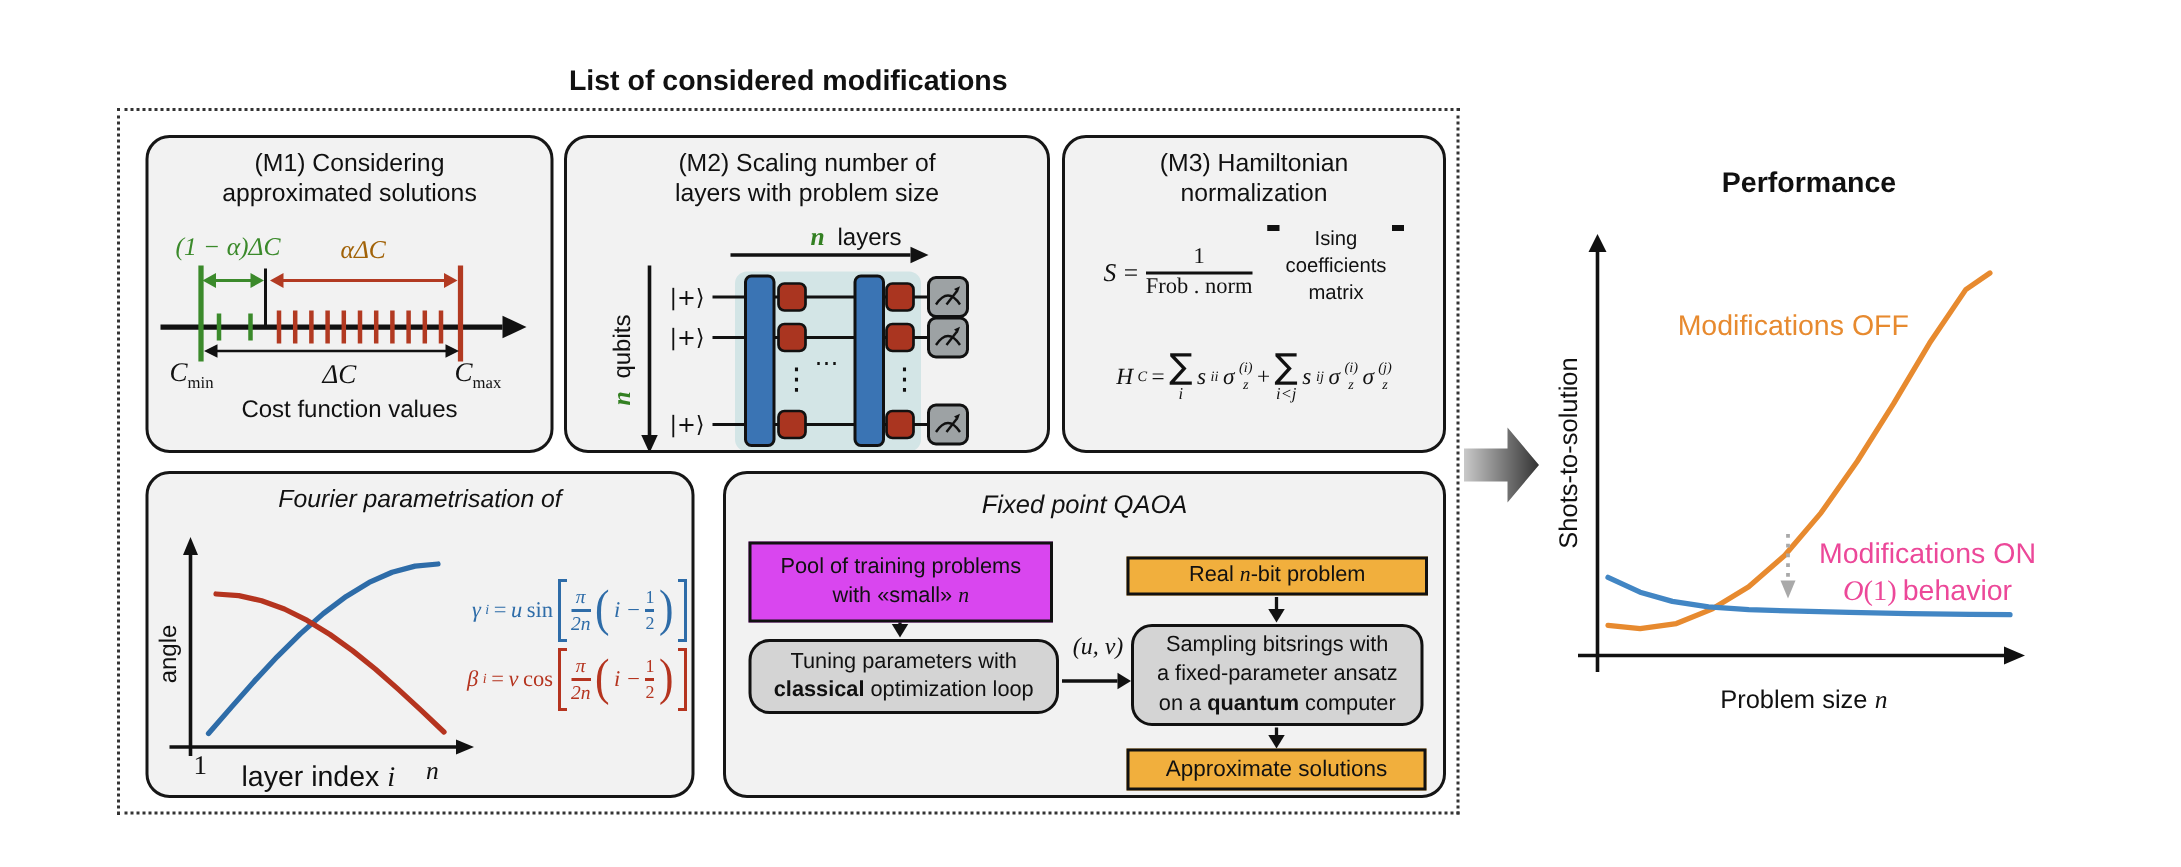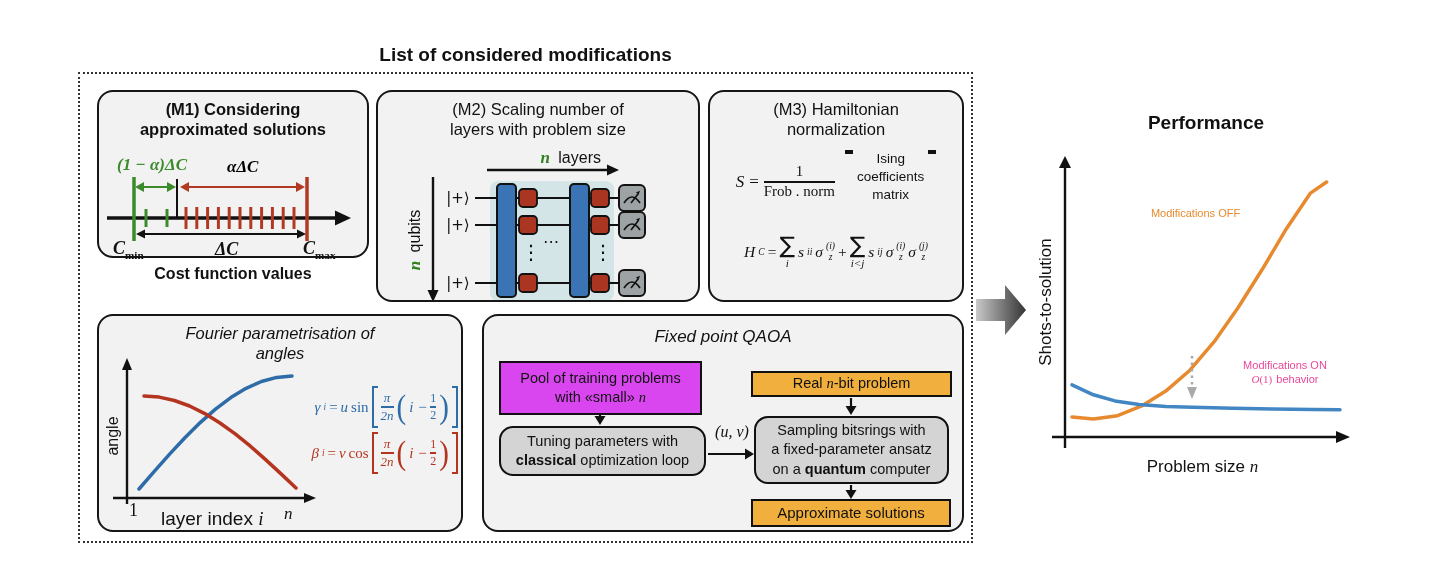--- a/index.html
+++ b/index.html
@@ -47,30 +47,30 @@
   .green-n { color:#338022; font-weight:bold; }
 
   
   .fbox { position:absolute; display:flex; flex-direction:column; justify-content:center;
           align-items:center; border:2px solid #111; font-size:14.5px; line-height:1.32;
           text-align:center; }
   .fbox .row { display:flex; align-items:baseline; gap:0; }
   .gap-l { margin-left:4px; }
   .ket { font-family:"DejaVu Sans",sans-serif; }
 
-  .perf-label { position:absolute; text-align:center; font-size:11px; line-height:1.3; }
+  .perf-label { position:absolute; text-align:center; font-size:19px; line-height:1.3; }
 </style>
 </head>
 <body>
 
 <div class="main-title">List of considered modifications</div>
 
 <div class="dotted-box">
 
-  <section class="panel" style="left:17px; top:16px; width:272px; height:168px;font-weight:bold;">
+  <section class="panel" style="left:17px; top:16px; width:272px; height:212px;">
     <div class="ptitle">
       <div>(M1) Considering</div>
       <div>approximated solutions</div>
     </div>
     <svg width="268" height="208" style="position:absolute;left:0;top:0;">
 
       <g stroke="#111">
         <line x1="8" y1="126" x2="236" y2="126" stroke-width="3.5"></line>
       </g>
       <polygon points="236,118.5 252,126 236,133.5" fill="#111"></polygon>
@@ -110,21 +110,21 @@
         <polygon points="206,95 197,90 197,100" fill="#b23a22"></polygon>
       </g>
 
       <g>
         <line x1="44" y1="142" x2="200" y2="142" stroke="#111" stroke-width="1.8"></line>
         <polygon points="37,142 46,137.5 46,146.5" fill="#111"></polygon>
         <polygon points="207,142 198,137.5 198,146.5" fill="#111"></polygon>
       </g>
     </svg>
     <span class="lbl serif it" style="left:18px; top:63px; font-size:17px; color:#3b8a2b;">(1 − α)ΔC</span>
-    <span class="lbl serif it" style="left:128px; top:65px; font-size:17px; color:#000000;">αΔC</span>
+    <span class="lbl serif it" style="left:128px; top:65px; font-size:17px; color:#a16207;">αΔC</span>
     <span class="lbl serif" style="left:14px; top:146px; font-size:18px;"><span class="it">C</span><sub>min</sub></span>
     <span class="lbl serif it" style="left:116px; top:147px; font-size:18px;">ΔC</span>
     <span class="lbl serif" style="left:204px; top:146px; font-size:18px;"><span class="it">C</span><sub>max</sub></span>
     <div class="lbl center" style="left:0; right:0; top:173px; font-size:16px;">Cost function values</div>
   </section>
 
   <section class="panel" style="left:296px; top:16px; width:324px; height:212px;">
     <div class="ptitle">
       <div>(M2) Scaling number of</div>
       <div>layers with problem size</div>
@@ -250,21 +250,20 @@
       <span class="supsub serif it">
           <span>(j)</span>
           <span>z</span>
         </span>
     </div>
   </section>
 
   <section class="panel" style="left:17px; top:240px; width:366px; height:218px;">
     <div class="ptitle italic">
       <div>Fourier parametrisation of</div>
-      <div>angles</div>
     </div>
     <svg width="362" height="214" style="position:absolute;left:0;top:0;">
       <line x1="28" y1="52" x2="28" y2="188" stroke="#111" stroke-width="2.4"></line>
       <polygon points="23,54 28,42 33,54" fill="#111"></polygon>
       <line x1="14" y1="182" x2="205" y2="182" stroke="#111" stroke-width="2.4"></line>
       <polygon points="205,177 217,182 205,187" fill="#111"></polygon>
       <polyline fill="none" stroke="#2e6ca8" stroke-width="3.5" stroke-linecap="round" stroke-linejoin="round" points="40.0,173.0 55.3,155.4 70.6,138.1 85.9,121.7 101.2,106.6 116.5,93.1 131.8,81.6 147.1,72.3 162.4,65.5 177.7,61.4 193.0,60.0"></polyline>
       <polyline fill="none" stroke="#b5341f" stroke-width="3.5" stroke-linecap="round" stroke-linejoin="round" points="45.0,80.0 60.2,81.1 75.4,84.5 90.6,90.0 105.8,97.6 121.0,107.0 136.2,117.9 151.4,130.2 166.6,143.6 181.8,157.6 197.0,172.0"></polyline>
     </svg>
     <div class="lbl" style="left:14px; top:120px; transform:translate(-50%,-50%) rotate(-90deg); font-size:16px;">angle</div>

